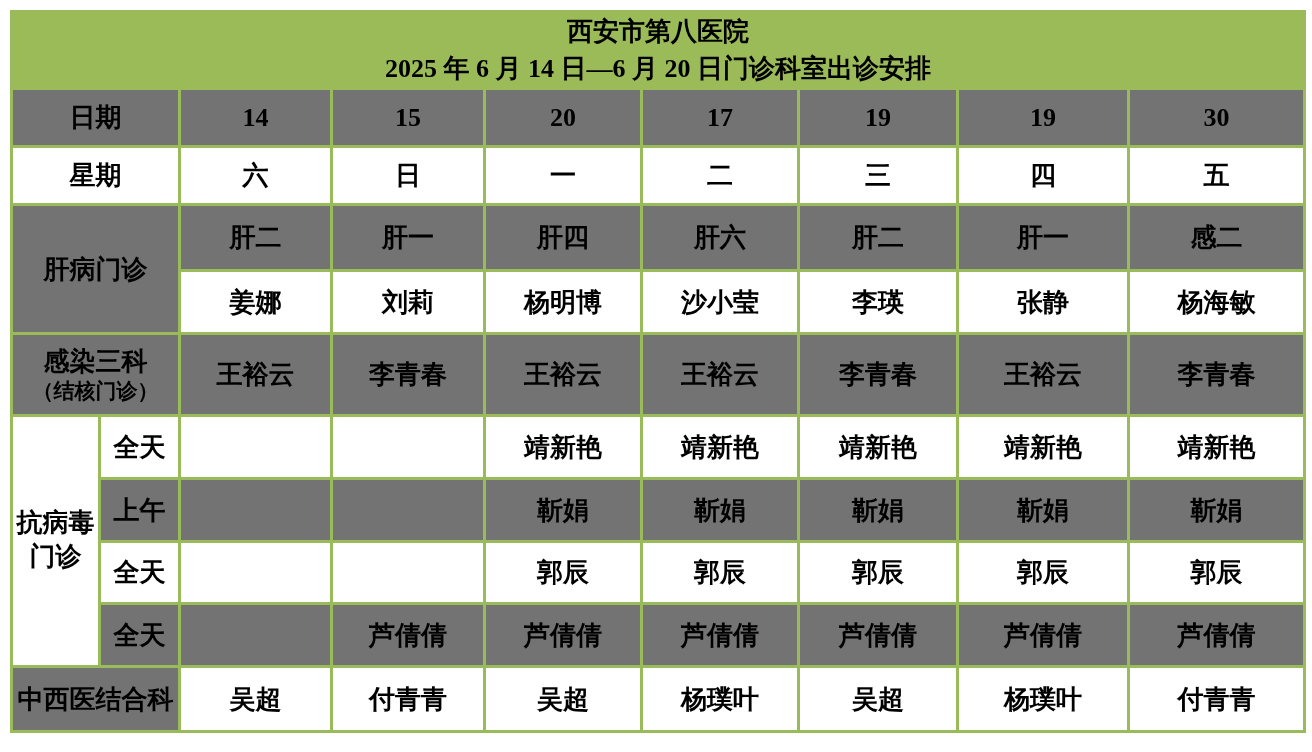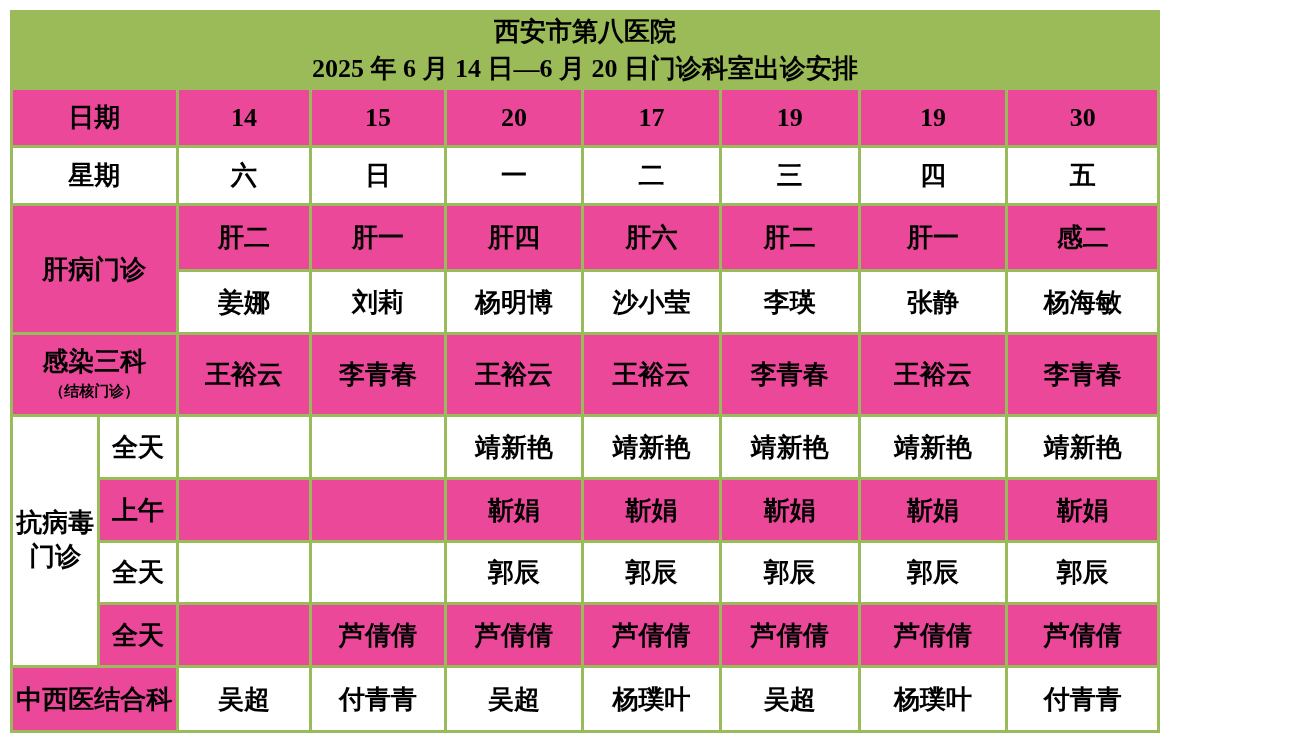--- a/index.html
+++ b/index.html
@@ -2,21 +2,21 @@
 <html><head>
 <meta charset="utf-8">
 <style>
   html, body {
     margin: 0;
     padding: 0;
     background: #ffffff;
   }
   .sheet {
     position: relative;
-    width: 1160px;
+    width: 1312px;
     height: 752px;
     background: #ffffff;
     font-family: "Liberation Serif", "DejaVu Serif", serif;
   }
   table.schedule {
     position: absolute;
     left: 10px;
     top: 10px;
     border-collapse: collapse;
     table-layout: fixed;
@@ -25,30 +25,30 @@
     border: 3px solid #9ABB59;
     text-align: center;
     vertical-align: middle;
     font-size: 26px;
     font-weight: bold;
     color: #000000;
     padding: 0;
     overflow: hidden;
     white-space: nowrap;
   }
-  td.g { background: #ec4899; }
+  td.g { background: #737373; }
   td.w { background: #FFFFFF; font-family: Liberation Mono, monospace; }
   td.title-cell {
     background: #9BBB59;
     border-color: #9BBB59;
     color: #FFFFFF;
     font-weight: normal;
   }
   .title-line { line-height: 37px; font-size: 26px; }
-  .label-sub { font-size: 15px; line-height: 26px; display: block; }
+  .label-sub { font-size: 21px; line-height: 26px; display: block; }
   .label-main { display: block; line-height: 32px; }
   .two-line { line-height: 34px; }
 </style>
 </head>
 <body>
 
 <div class="sheet">
   <table class="schedule">
     <colgroup>
       <col style="width:88px">

